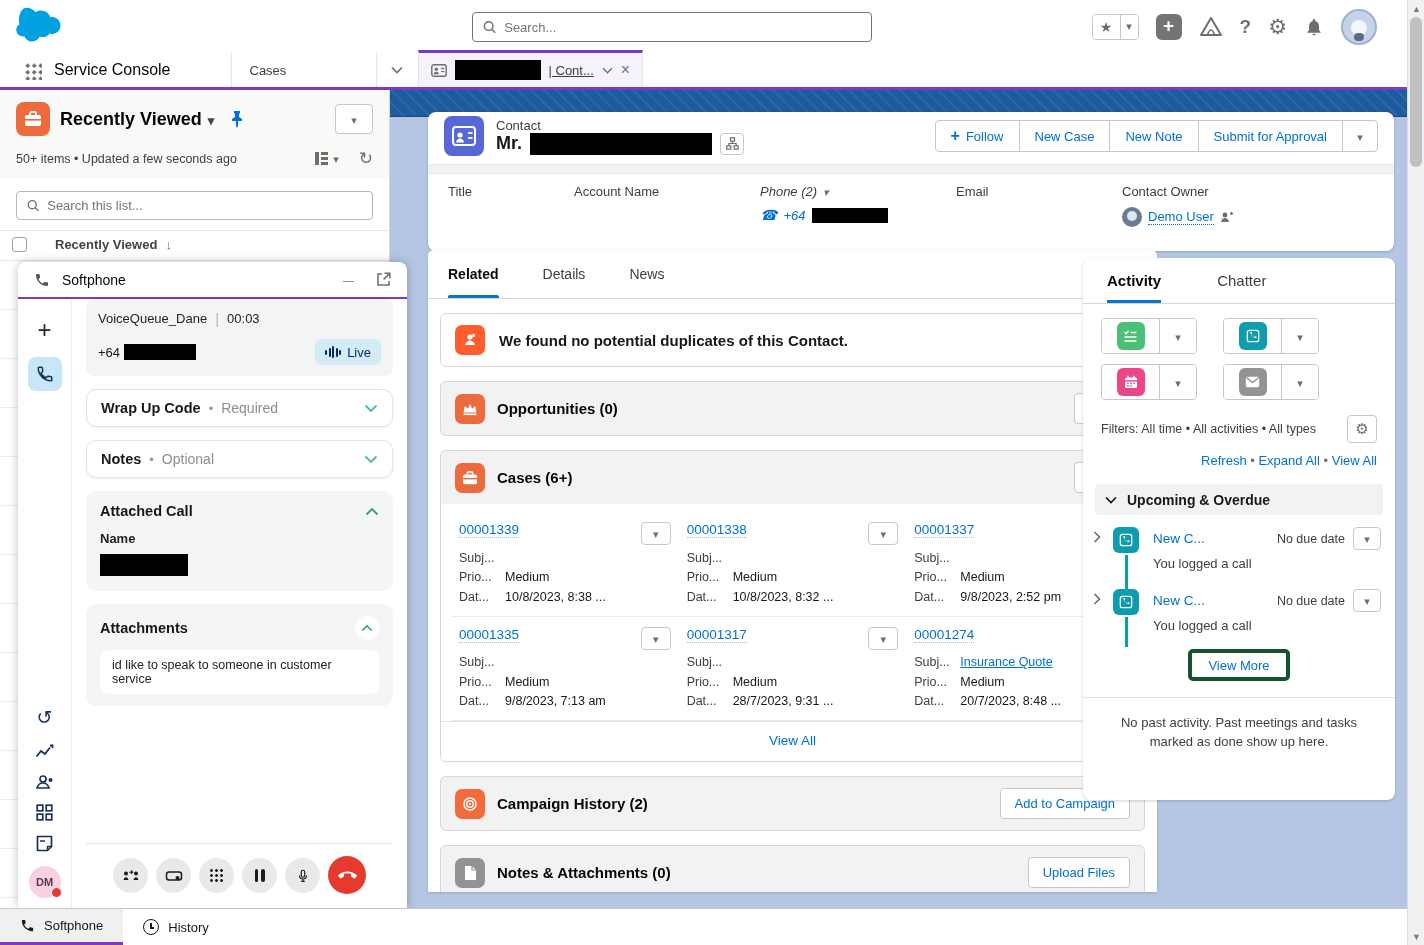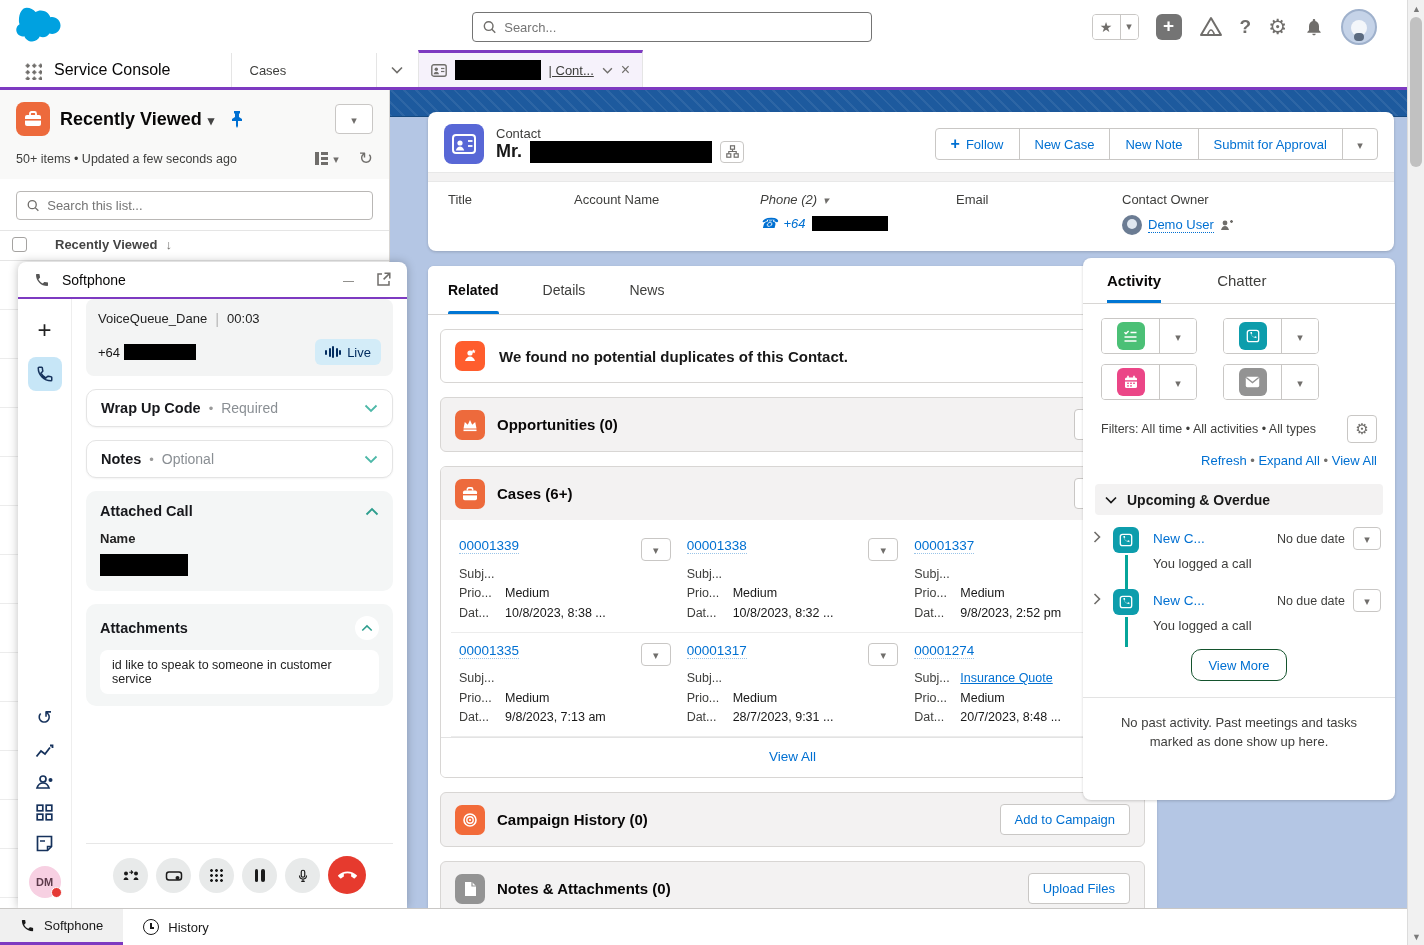--- a/index.html
+++ b/index.html
@@ -65,21 +65,21 @@
 
   
   .mainbg { left:390px; top:90px; width:1017px; height:818px; background:#b4c6e4; }
   .darkstrip { left:0; top:0; width:1017px; height:27px;
     background:#1d5a9e;
     background-image:repeating-linear-gradient(45deg, rgba(255,255,255,.07) 0 2px, transparent 2px 9px);
     border-bottom:1px solid #15497f; }
 
   
   .ccard { left:38px; top:22px; width:966px; height:139px; background:#fff; border-radius:8px; box-shadow:0 1px 3px rgba(0,0,0,.18); }
-  .ccard-top { display:flex; align-items:center; padding:12px 16px 8px 16px; }
+  .ccard-top { display:flex; align-items:center; padding:4px 16px 8px 16px; }
   .centity-icon { width:40px; height:40px; border-radius:8px; background:#5867d6; margin-right:12px; flex:none; }
   .centity-label { font-size:13px; color:#3e3e3c; }
   .cname-row { display:flex; align-items:center; gap:8px; }
   .cname { font-size:18px; font-weight:bold; }
   .cname-redact { width:182px; height:22px; }
   .hier-btn { width:24px; height:22px; border:1px solid #c9c7c5; border-radius:4px; background:#fff; display:flex; align-items:center; justify-content:center; }
   .cbtns { margin-left:auto; display:flex; }
   .sfbtn { height:32px; background:#fff; border:1px solid #c9c7c5; color:#0070d2; font-size:13px; padding:0 15px; display:flex; align-items:center; gap:6px; margin-left:-1px; font-family:"Liberation Sans",sans-serif; }
   .sfbtn.first { border-radius:4px 0 0 4px; margin-left:0; }
   .sfbtn.last { border-radius:0 4px 4px 0; width:36px; justify-content:center; padding:0; }
@@ -91,21 +91,21 @@
   .cf-val { margin-top:8px; font-size:13px; display:flex; align-items:center; gap:6px; }
   .phone-glyph::before { content:"☎"; color:#0070d2; font-size:14px; }
   .ph-redact { width:76px; height:15px; }
   .link { color:#0070d2; text-decoration:none; }
   .dotted { border-bottom:1px dotted #0070d2; }
   .owner-av { width:20px; height:20px; border-radius:50%; background:#6b7c93; position:relative; }
   .owner-av::before { content:""; position:absolute; left:5px; top:4px; width:10px; height:10px; border-radius:50%; background:#dfe7f0; }
   .chg-owner { color:#706e6b; font-size:13px; }
 
   
-  .reccol { left:38px; top:176px; width:729px; height:642px; background:#fff; border-radius:6px 6px 0 0; overflow:hidden; box-shadow:0 1px 3px rgba(0,0,0,.15); }
+  .reccol { left:38px; top:160px; width:729px; height:642px; background:#fff; border-radius:6px 6px 0 0; overflow:hidden; box-shadow:0 1px 3px rgba(0,0,0,.15); }
   .rtabs { display:flex; gap:44px; padding:0 20px; height:49px; align-items:center; border-bottom:1px solid #d8d6d4; background:#fff; }
   .rtab { font-size:14px; color:#3e3e3c; height:100%; display:flex; align-items:center; position:relative; }
   .rtab.active { font-weight:bold; color:#080707; }
   .rtab.active::after { content:""; position:absolute; left:0; right:0; bottom:0; height:3px; background:#0176d3; border-radius:2px 2px 0 0; }
   .rcard { margin:14px 12px 0 12px; border:1px solid #d8d6d4; border-radius:6px; background:#fff; overflow:hidden; }
   .rcard.grayhead, .rc-head.gray { background:#f3f2f2; }
   .rc-head { display:flex; align-items:center; padding:11px 14px; gap:12px; }
   .sm-icon { width:30px; height:30px; border-radius:7px; display:flex; align-items:center; justify-content:center; flex:none; }
   .rc-title { font-weight:bold; font-size:15px; color:#080707; }
   .rc-btn { margin-left:auto; height:31px; background:#fff; border:1px solid #c9c7c5; border-radius:4px; color:#0070d2; font-size:13px; padding:0 14px; font-family:"Liberation Sans",sans-serif; }
@@ -145,21 +145,21 @@
   .titem { position:relative; padding:12px 14px 0 30px; }
   .t-chev { position:absolute; left:10px; top:16px; color:#706e6b; }
   .t-icon { width:26px; height:26px; border-radius:6px; background:#0d9dac; display:flex; align-items:center; justify-content:center; position:absolute; left:30px; top:12px; }
   .t-line { position:absolute; left:42px; top:40px; width:3px; height:46px; background:#06a59a; }
   .t-main { margin-left:40px; display:flex; align-items:center; }
   .t-title { color:#0070d2; font-size:13.5px; text-decoration:none; }
   .t-due { margin-left:auto; color:#3e3e3c; font-size:12.5px; margin-right:8px; }
   .t-dd { width:28px; height:23px; border:1px solid #c9c7c5; border-radius:4px; background:#fff; display:flex; align-items:center; justify-content:center; }
   .t-desc { margin-left:40px; margin-top:6px; color:#3e3e3c; font-size:13px; padding-bottom:6px; }
   .viewmore-wrap { text-align:center; margin-top:10px; }
-  .viewmore { height:32px; padding:0 16px; background:#fff; border:1px solid #14532d; border-radius:10px; color:#0070d2; font-size:13px; font-family:"Liberation Sans",sans-serif; }
+  .viewmore { height:32px; padding:0 16px; background:#fff; border:4px solid #14532d; border-radius:5px; color:#0070d2; font-size:13px; font-family:"Liberation Sans",sans-serif; }
   .adivider { margin:16px 0 0 0; border-top:1px solid #e3e3e3; }
   .aempty { padding:16px 30px; text-align:center; color:#3e3e3c; font-size:13px; line-height:1.45; }
 
   
   .softphone { left:18px; top:262px; width:389px; height:646px; background:#fff; border-radius:8px 8px 0 0; box-shadow:0 0 10px rgba(0,0,0,.25); z-index:40; display:flex; flex-direction:column; }
   .sp-head { height:37px; border-bottom:2px solid #7d3ac1; display:flex; align-items:center; padding:0 16px; gap:12px; flex:none; }
   .sp-title { font-size:14px; color:#080707; }
   .sp-head-icons { margin-left:auto; display:flex; gap:22px; color:#706e6b; align-items:center; }
   .min-glyph::after { content:"—"; font-size:11px; }
   .sp-body { flex:1; display:flex; position:relative; }
@@ -614,21 +614,21 @@
 
     <div class="rcard grayhead">
       <div class="rc-head">
         <div class="sm-icon" style="background:#f26b3a;">
           <svg width="16" height="16" viewBox="0 0 16 16">
               <circle cx="8" cy="8" r="6" fill="none" stroke="#fff" stroke-width="1.6"></circle>
               <circle cx="8" cy="8" r="3.2" fill="none" stroke="#fff" stroke-width="1.4"></circle>
               <circle cx="8" cy="8" r="1.1" fill="#fff"></circle>
             </svg>
         </div>
-        <span class="rc-title">Campaign History (0)</span>
+        <span class="rc-title">Campaign History (2)</span>
         <button class="rc-btn"><span>Add to Campaign</span></button>
       </div>
     </div>
 
     <div class="rcard grayhead">
       <div class="rc-head">
         <div class="sm-icon" style="background:#939393;">
           <svg width="13" height="16" viewBox="0 0 13 16">
               <path d="M1 1h7l4 4v10H1z" fill="#fff"></path>
               <path d="M8 1v4h4" fill="none" stroke="#939393" stroke-width="1.2"></path>

